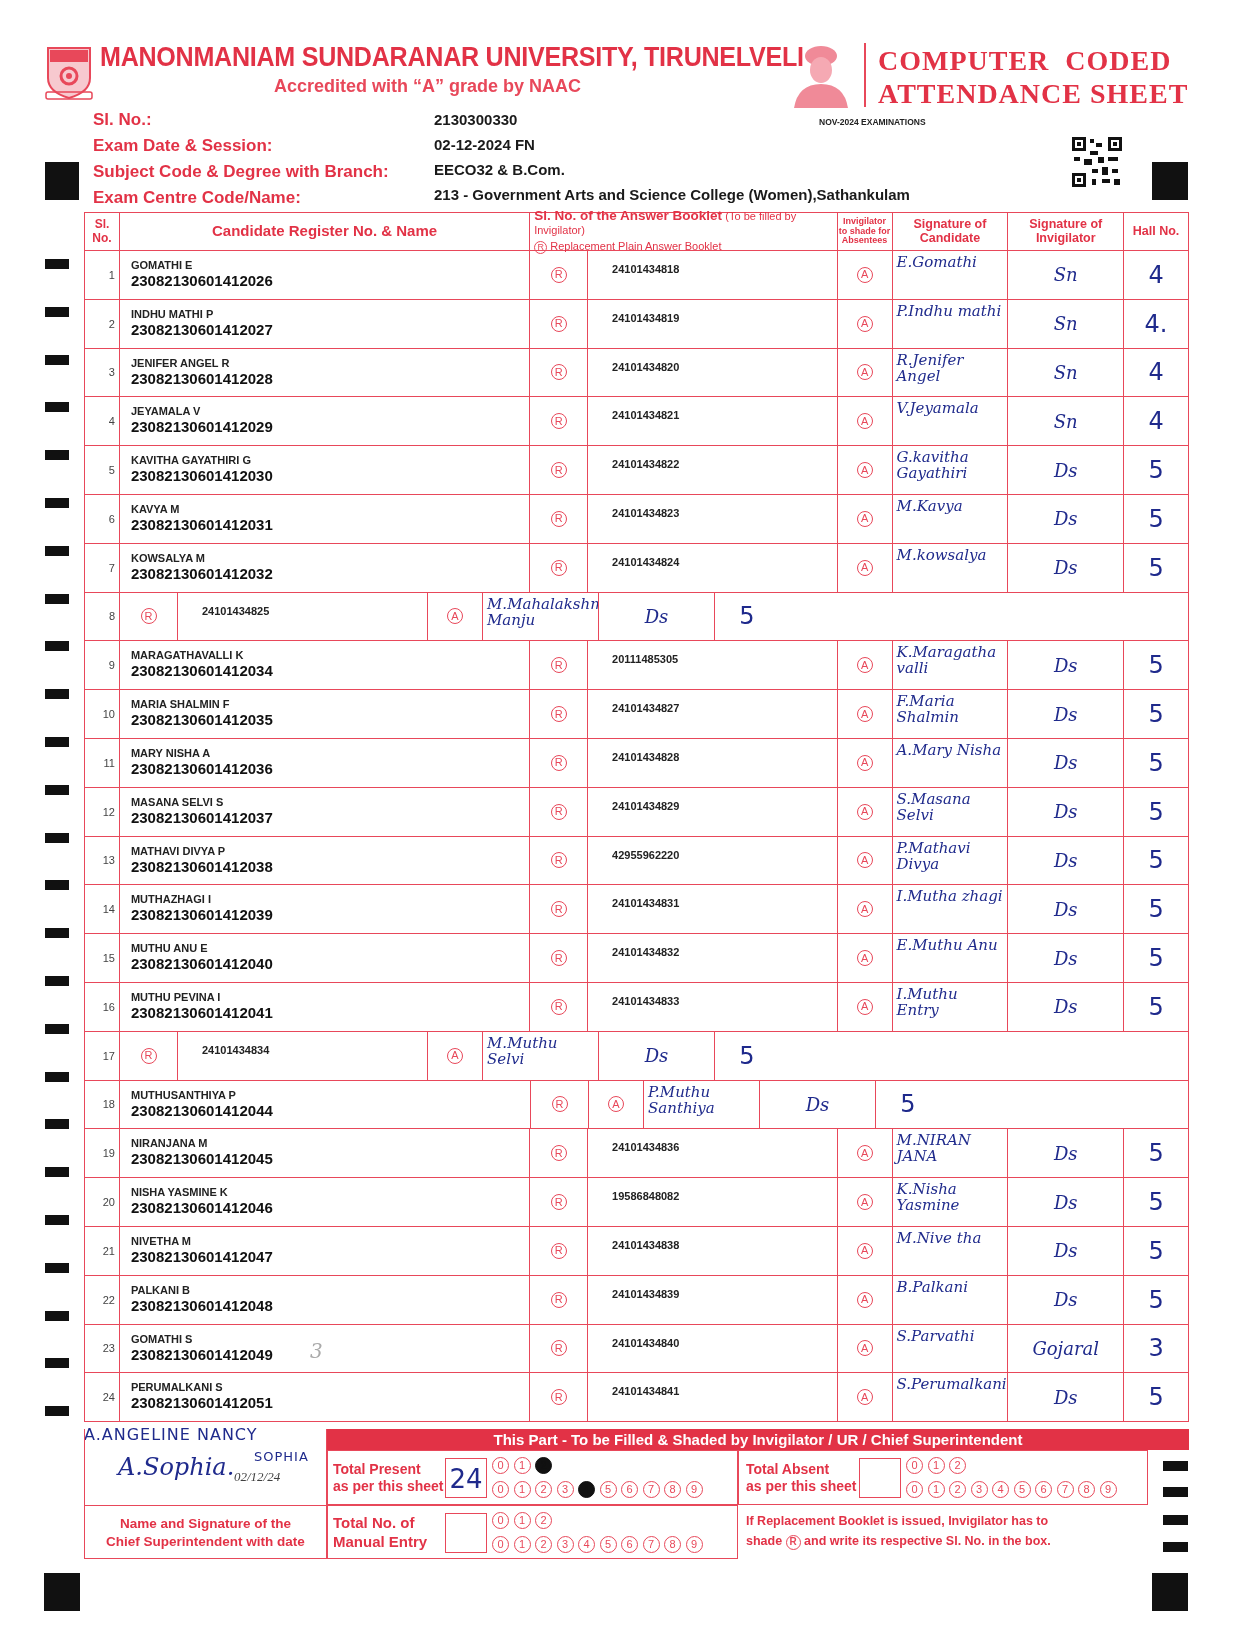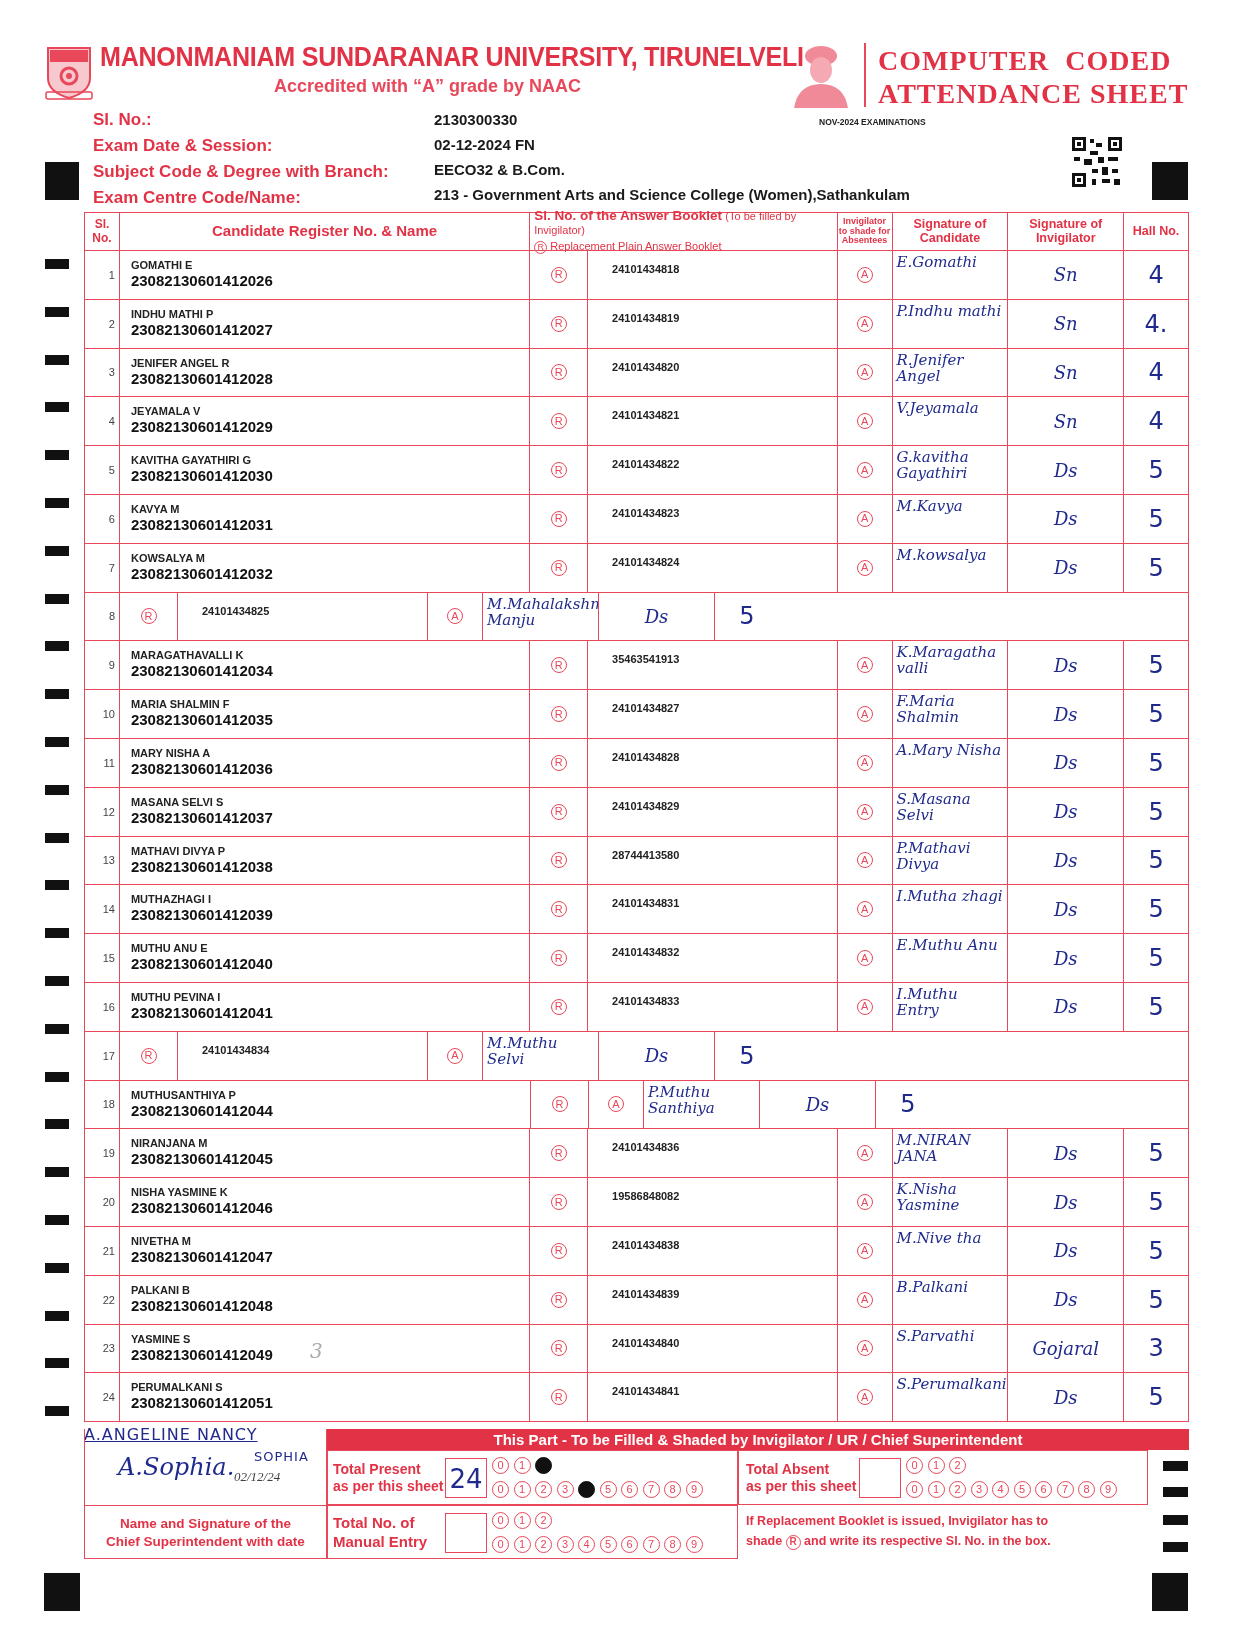--- a/index.html
+++ b/index.html
@@ -41,21 +41,21 @@
   .bubble { display:inline-flex; width:16px; height:16px; border:1.2px solid #e8485a; border-radius:50%; color:#e8485a; font-size:11px; align-items:center; justify-content:center; box-sizing:border-box; line-height:1; }
   .center { display:flex; align-items:center; justify-content:center; }
   .bk { font-size:11px; font-weight:bold; color:#222; padding-left:24px; padding-top:12px; }
   .sig { font-family:"DejaVu Serif", serif; font-style:italic; color:#1f2a8c; font-size:15px; line-height:16px; padding:3px 4px; overflow:hidden; }
   .isig { font-family:"DejaVu Serif", serif; font-style:italic; color:#1f2a8c; font-size:18px; display:flex; align-items:center; justify-content:center; }
   .hall { font-family:"DejaVu Sans", sans-serif; color:#1f2a8c; font-size:24px; display:flex; align-items:center; justify-content:center; }
 
   
   .bottom { position:absolute; left:84px; top:1429px; width:1105px; }
   .banner { position:absolute; left:243px; top:0; width:862px; height:21px; background:#e23246; color:#fff; font-weight:bold; font-size:15px; text-align:center; line-height:21px; }
-  .cs-name { position:absolute; left:0; top:-4px; font-family:"DejaVu Sans", sans-serif; color:#1f2a8c; font-size:16px; letter-spacing:1px;text-decoration:underline; }
+  .cs-name { position:absolute; left:0; top:-4px; font-family:"DejaVu Sans", sans-serif; color:#1f2a8c; font-size:16px; letter-spacing:1px; }
   .cs-sig { position:absolute; left:34px; top:24px; font-family:"DejaVu Serif", serif; font-style:italic; color:#1f2a8c; font-size:24px; }
   .cs-sophia { position:absolute; left:170px; top:20px; font-family:"DejaVu Sans", sans-serif; color:#1f2a8c; font-size:13px; letter-spacing:1px; }
   .cs-date { position:absolute; left:150px; top:40px; font-family:Liberation Serif, serif; font-style:italic; color:#404040; font-size:13px; }
   .panel-box { position:absolute; border:1px solid #e8485a; box-sizing:border-box; }
   .plabel { position:absolute; color:#e23246; font-weight:bold; font-size:14px; line-height:17px; white-space:nowrap; }
   .entry { position:absolute; border:1px solid #e8485a; width:42px; height:40px; box-sizing:border-box; font-family:"DejaVu Sans", sans-serif; color:#1f2a8c; font-size:26px; text-align:center; line-height:40px; }
   .brow { position:absolute; display:flex; gap:4.5px; }
   .brow .bubble { width:17px; height:17px; font-size:11px; }
   .brow .filled { background:#111; border-color:#111; color:#111; }
   .note { position:absolute; color:#e23246; font-weight:bold; font-size:12.5px; line-height:20px; white-space:nowrap; }
@@ -324,21 +324,21 @@
   <div class="row">
     <div class="c w-sl sl">9</div>
     <div class="c w-name nm">
       <div class="n">MARAGATHAVALLI K</div>
       <div class="reg">23082130601412034</div>
       <span class="abs" style="left:190px;top:14px;font-family:'DejaVu Serif',serif;font-style:italic;color:#aaa;font-size:20px"></span>
     </div>
     <div class="c w-r center">
       <span class="bubble">R</span>
     </div>
-    <div class="c w-bk bk">35463541913</div>
+    <div class="c w-bk bk">20111485305</div>
     <div class="c w-ab center">
       <span class="bubble">A</span>
     </div>
     <div class="c w-sc sig">K.Maragatha valli</div>
     <div class="c w-si isig">Ds</div>
     <div class="c w-hall hall">5</div>
   </div>
 
   <div class="row">
     <div class="c w-sl sl">10</div>
@@ -400,21 +400,21 @@
   <div class="row">
     <div class="c w-sl sl">13</div>
     <div class="c w-name nm">
       <div class="n">MATHAVI DIVYA P</div>
       <div class="reg">23082130601412038</div>
       <span class="abs" style="left:190px;top:14px;font-family:'DejaVu Serif',serif;font-style:italic;color:#aaa;font-size:20px"></span>
     </div>
     <div class="c w-r center">
       <span class="bubble">R</span>
     </div>
-    <div class="c w-bk bk">28744413580</div>
+    <div class="c w-bk bk">42955962220</div>
     <div class="c w-ab center">
       <span class="bubble">A</span>
     </div>
     <div class="c w-sc sig">P.Mathavi Divya</div>
     <div class="c w-si isig">Ds</div>
     <div class="c w-hall hall">5</div>
   </div>
 
   <div class="row">
     <div class="c w-sl sl">14</div>
@@ -577,21 +577,21 @@
       <span class="bubble">A</span>
     </div>
     <div class="c w-sc sig">B.Palkani</div>
     <div class="c w-si isig">Ds</div>
     <div class="c w-hall hall">5</div>
   </div>
 
   <div class="row">
     <div class="c w-sl sl">23</div>
     <div class="c w-name nm">
-      <div class="n">YASMINE S</div>
+      <div class="n">GOMATHI S</div>
       <div class="reg">23082130601412049</div>
       <span class="abs" style="left:190px;top:14px;font-family:'DejaVu Serif',serif;font-style:italic;color:#aaa;font-size:20px">3</span>
     </div>
     <div class="c w-r center">
       <span class="bubble">R</span>
     </div>
     <div class="c w-bk bk">24101434840</div>
     <div class="c w-ab center">
       <span class="bubble">A</span>
     </div>

